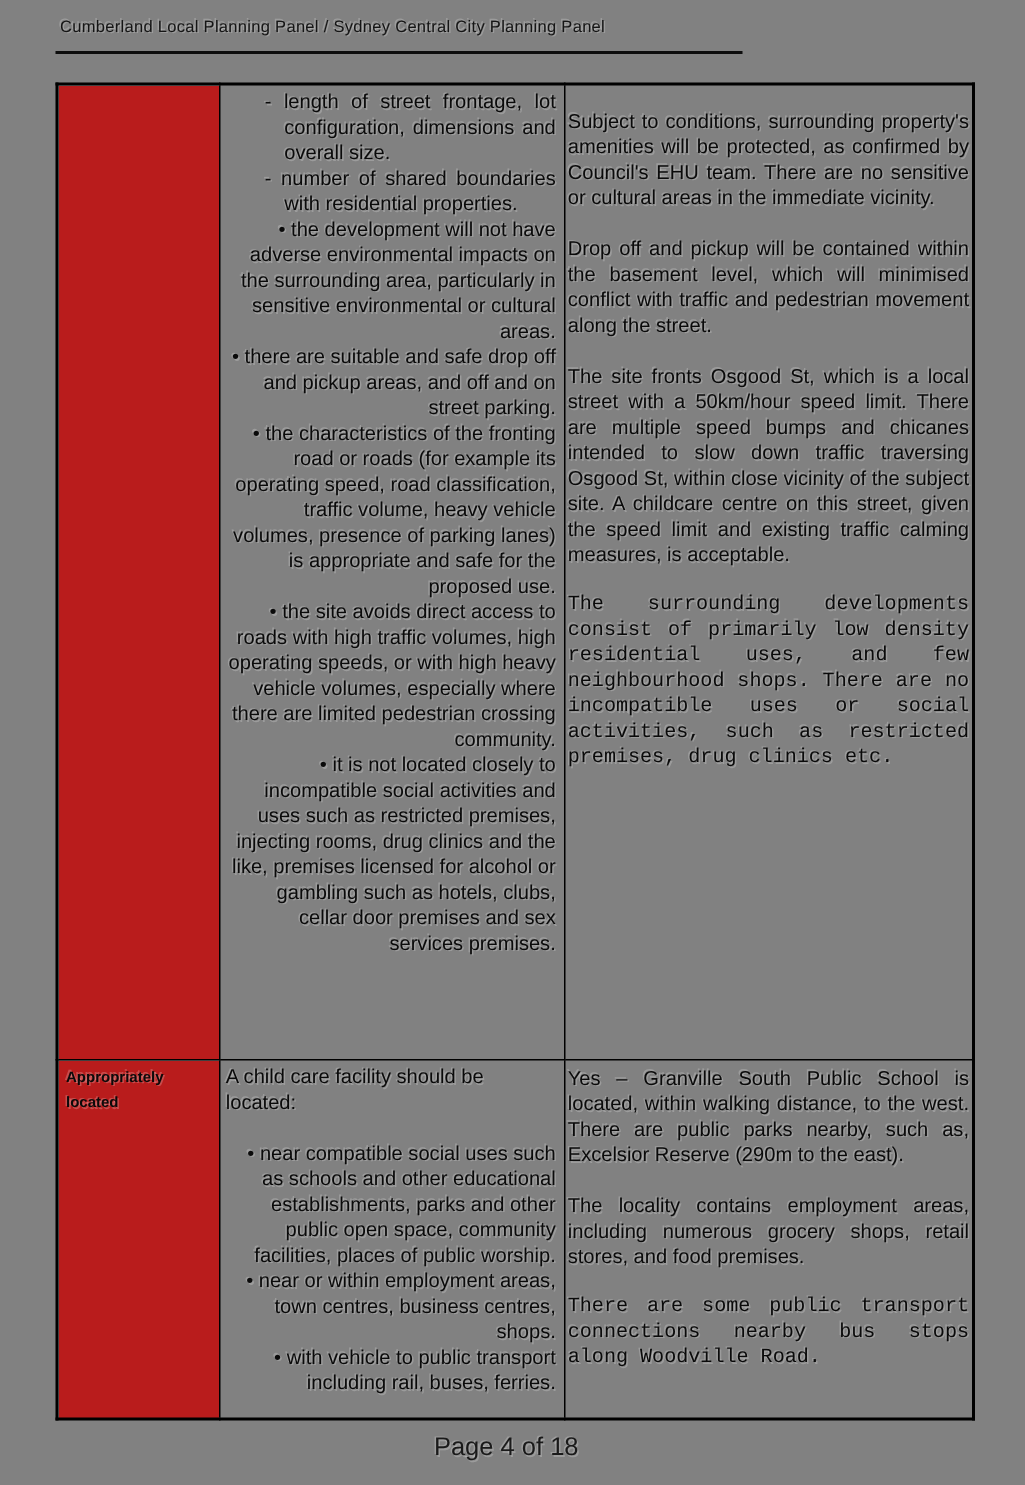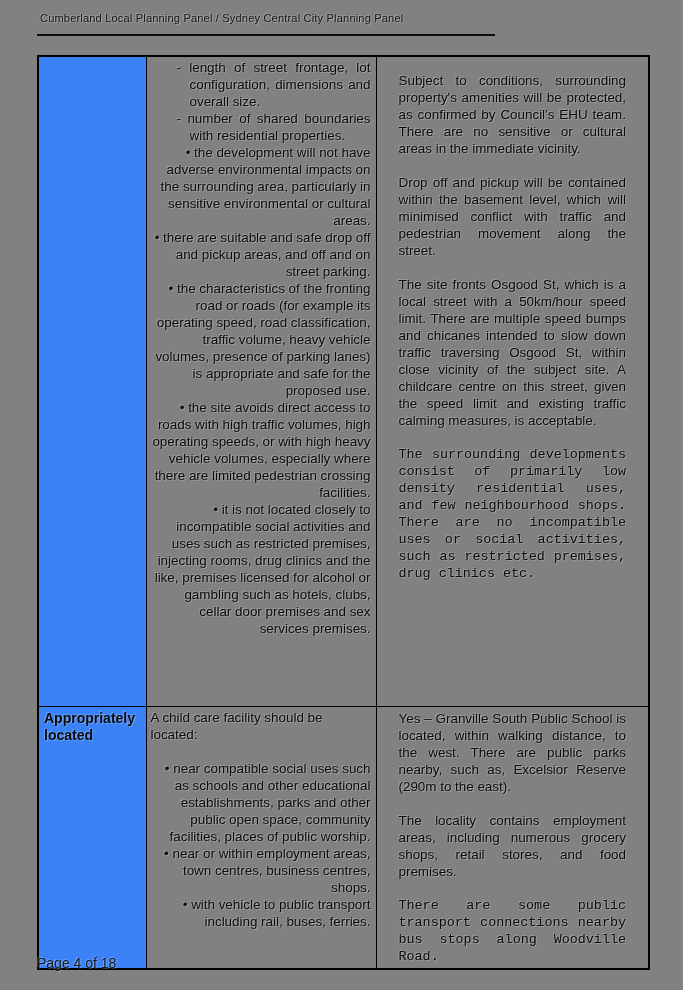--- a/index.html
+++ b/index.html
@@ -32,46 +32,46 @@
     vertical-align:top;
     font-size:13.4px; line-height:17px;
     overflow:hidden;
     padding:2px 4px;
     margin-left:40px;
   }
   tr.row-1 { height:650px; }
   tr.row-2 { height:240px; }
 
   td.label-cell {
-    background:#3b82f6;
-    font-weight:700; font-size:14px;
+    background:#b91c1c;
+    font-weight:700; font-size:10px;
     padding:3px 10px 3px 5px;
     overflow-wrap:anywhere;
   }
   td.criteria-cell { padding:2px 5px 2px 4px; }
-  td.comment-cell  { padding:3px 22px; }
+  td.comment-cell  { padding:3px 2px; }
 
   .dash-list { margin-left:26px; }
   .dash-item {
     padding-left:13px; text-indent:-13px;
     text-align:justify;
   }
   .dash-item::before { content:"-\00a0"; }
 
   .bullet-item { text-align:right; }
   .bullet-item::before { content:"\2022\00a0"; }
 
   .intro-line { margin-bottom:17px; }
   .para { text-align:justify; margin-bottom:17px; }
   .para:last-child { margin-bottom:0;font-family:Liberation Mono, monospace; }
   .push-down { margin-top:12px; }
 
   .doc-footer {
     position:absolute; left:37px; top:955px; width:601px;
-    text-align:left; font-size:14px; color:#1a1a1a;
+    text-align:center; font-size:17px; color:#1a1a1a;
   }
 </style>
 </head>
 <body>
 
 <div class="doc-header halo">Cumberland Local Planning Panel / Sydney Central City Planning Panel</div>
 
 <div class="header-rule"></div>
 
 <table class="assessment">
@@ -85,21 +85,21 @@
       <td class="label-cell halo"></td>
       <td class="criteria-cell halo">
         <div class="dash-list">
             <div class="dash-item">length of street frontage, lot configuration, dimensions and overall size.</div>
             <div class="dash-item">number of shared boundaries with residential properties.</div>
           </div>
         <div>
             <div class="bullet-item">the development will not have adverse environmental impacts on the surrounding area, particularly in sensitive environmental or cultural areas.</div>
             <div class="bullet-item">there are suitable and safe drop off and pickup areas, and off and on street parking.</div>
             <div class="bullet-item">the characteristics of the fronting road or roads (for example its operating speed, road classification, traffic volume, heavy vehicle volumes, presence of parking lanes) is appropriate and safe for the proposed use.</div>
-            <div class="bullet-item">the site avoids direct access to roads with high traffic volumes, high operating speeds, or with high heavy vehicle volumes, especially where there are limited pedestrian crossing facilities.</div>
+            <div class="bullet-item">the site avoids direct access to roads with high traffic volumes, high operating speeds, or with high heavy vehicle volumes, especially where there are limited pedestrian crossing community.</div>
             <div class="bullet-item">it is not located closely to incompatible social activities and uses such as restricted premises, injecting rooms, drug clinics and the like, premises licensed for alcohol or gambling such as hotels, clubs, cellar door premises and sex services premises.</div>
           </div>
       </td>
       <td class="comment-cell halo">
         <div class="push-down">
             <div class="para">Subject to conditions, surrounding property's amenities will be protected, as confirmed by Council's EHU team. There are no sensitive or cultural areas in the immediate vicinity.</div>
             <div class="para">Drop off and pickup will be contained within the basement level, which will minimised conflict with traffic and pedestrian movement along the street.</div>
             <div class="para">The site fronts Osgood St, which is a local street with a 50km/hour speed limit. There are multiple speed bumps and chicanes intended to slow down traffic traversing Osgood St, within close vicinity of the subject site. A childcare centre on this street, given the speed limit and existing traffic calming measures, is acceptable.</div>
             <div class="para">The surrounding developments consist of primarily low density residential uses, and few neighbourhood shops. There are no incompatible uses or social activities, such as restricted premises, drug clinics etc.</div>
           </div>

